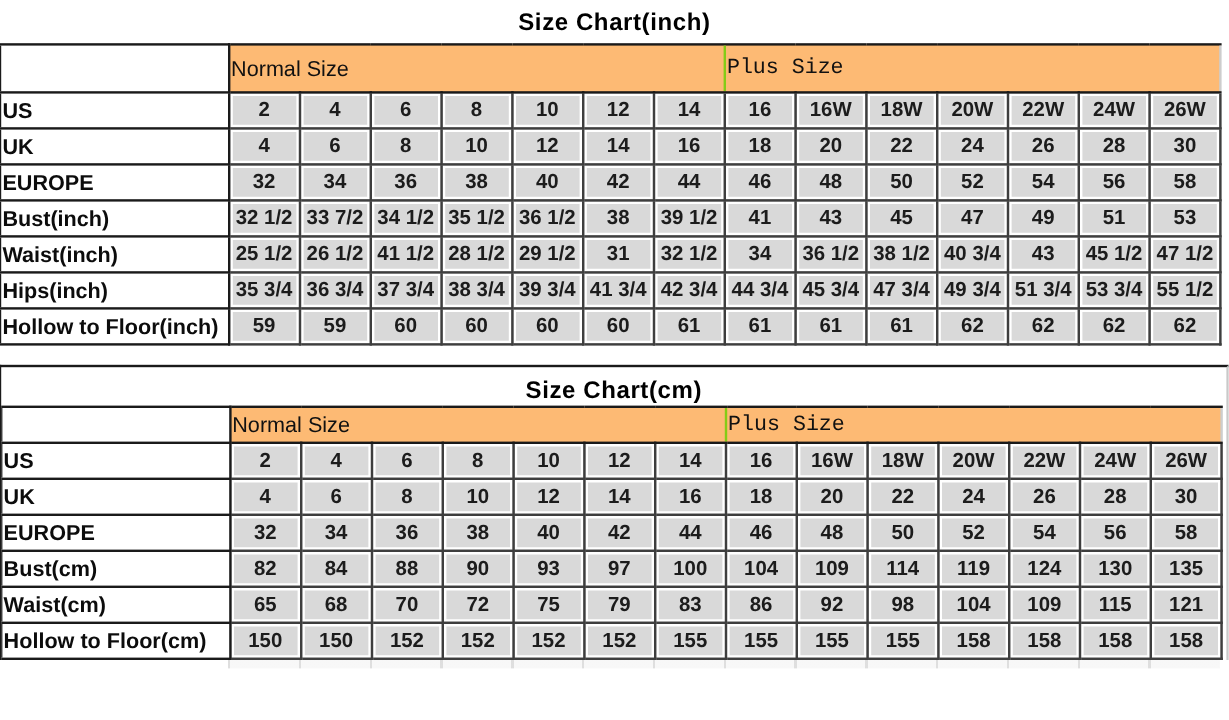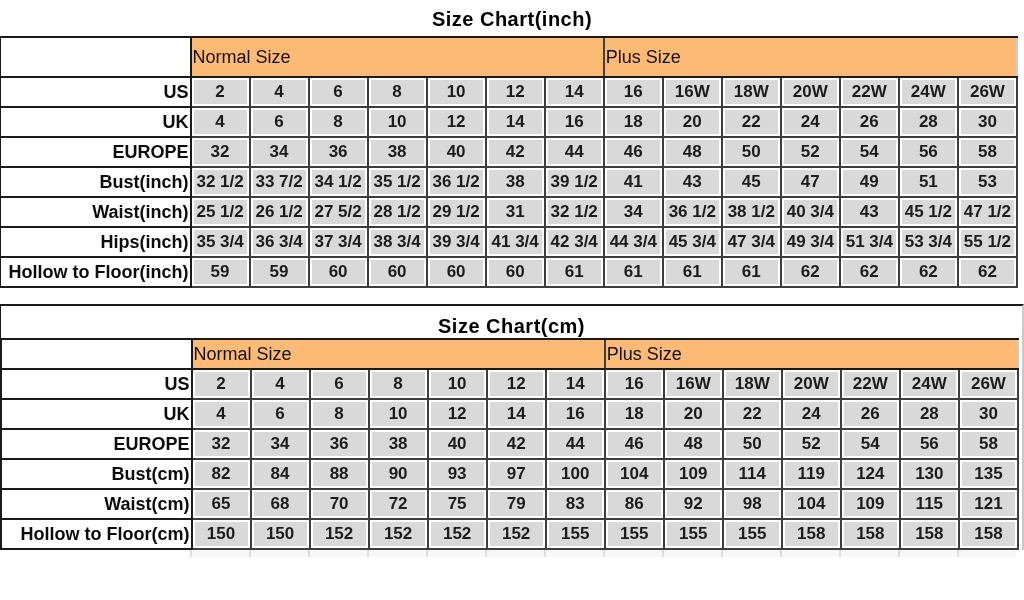--- a/index.html
+++ b/index.html
@@ -52,27 +52,27 @@
     border-left: 1px solid #1a1a1a;
     border-right: 2px solid #1a1a1a;
   }
   th.group {
     background: #fdba74;
     font-size: 18px; font-weight: 400; color: #111;
     text-align: left; vertical-align: middle;
     border-top: 2px solid #1a1a1a;
     border-bottom: 2px solid #1a1a1a;
   }
-  th.group + th.group { border-left: 2px solid #404040; }
+  th.group + th.group { border-left: 2px solid #84cc16; font-family: Liberation Mono, monospace; }
   th.group:last-child { border-right: 1px solid #9a9a9a; }
 
   td.label {
     background: #fff;
     font-size: 18px; font-weight: 600; color: #0c0c0c;
-    text-align: right; vertical-align: middle;
+    text-align: left; vertical-align: middle;
     border-top: 2px solid #1a1a1a;
     border-bottom: 2px solid #1a1a1a;
     border-left: 1px solid #1a1a1a;
     border-right: 2px solid #1a1a1a;
     white-space: nowrap;
   }
   td.data {
     background: #d9d9d9;
     font-size: 17px; font-weight: 700; color: #1c1c1c;
     text-align: center; vertical-align: middle;
@@ -188,21 +188,21 @@
             <td class="data">45</td>
             <td class="data">47</td>
             <td class="data">49</td>
             <td class="data">51</td>
             <td class="data">53</td>
           </tr>
           <tr>
             <td class="label">Waist(inch)</td>
             <td class="data">25 1/2</td>
             <td class="data">26 1/2</td>
-            <td class="data">27 5/2</td>
+            <td class="data">41 1/2</td>
             <td class="data">28 1/2</td>
             <td class="data">29 1/2</td>
             <td class="data">31</td>
             <td class="data">32 1/2</td>
             <td class="data">34</td>
             <td class="data">36 1/2</td>
             <td class="data">38 1/2</td>
             <td class="data">40 3/4</td>
             <td class="data">43</td>
             <td class="data">45 1/2</td>

